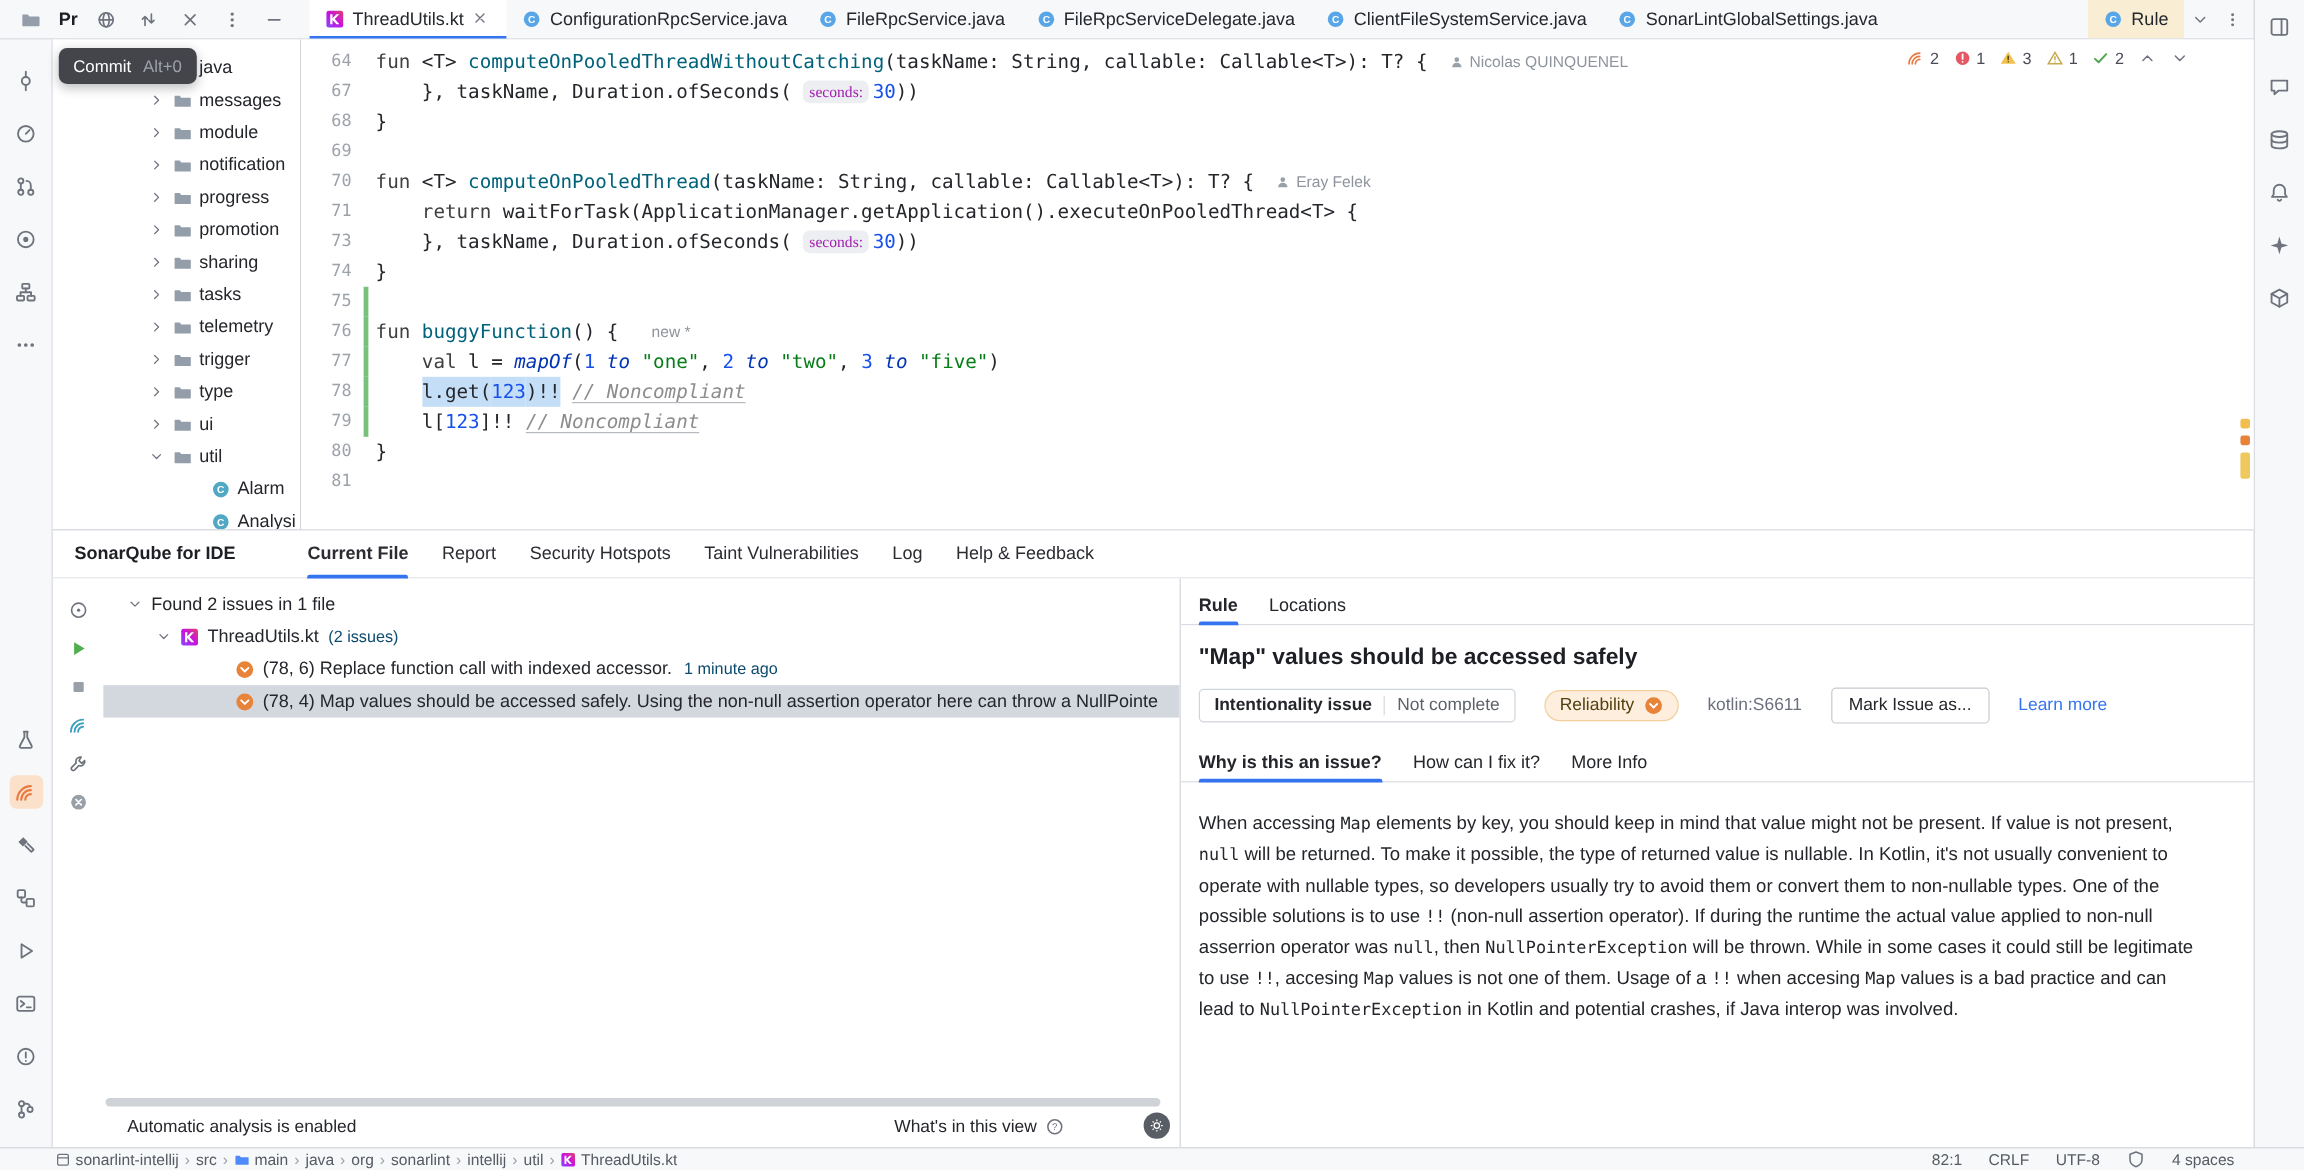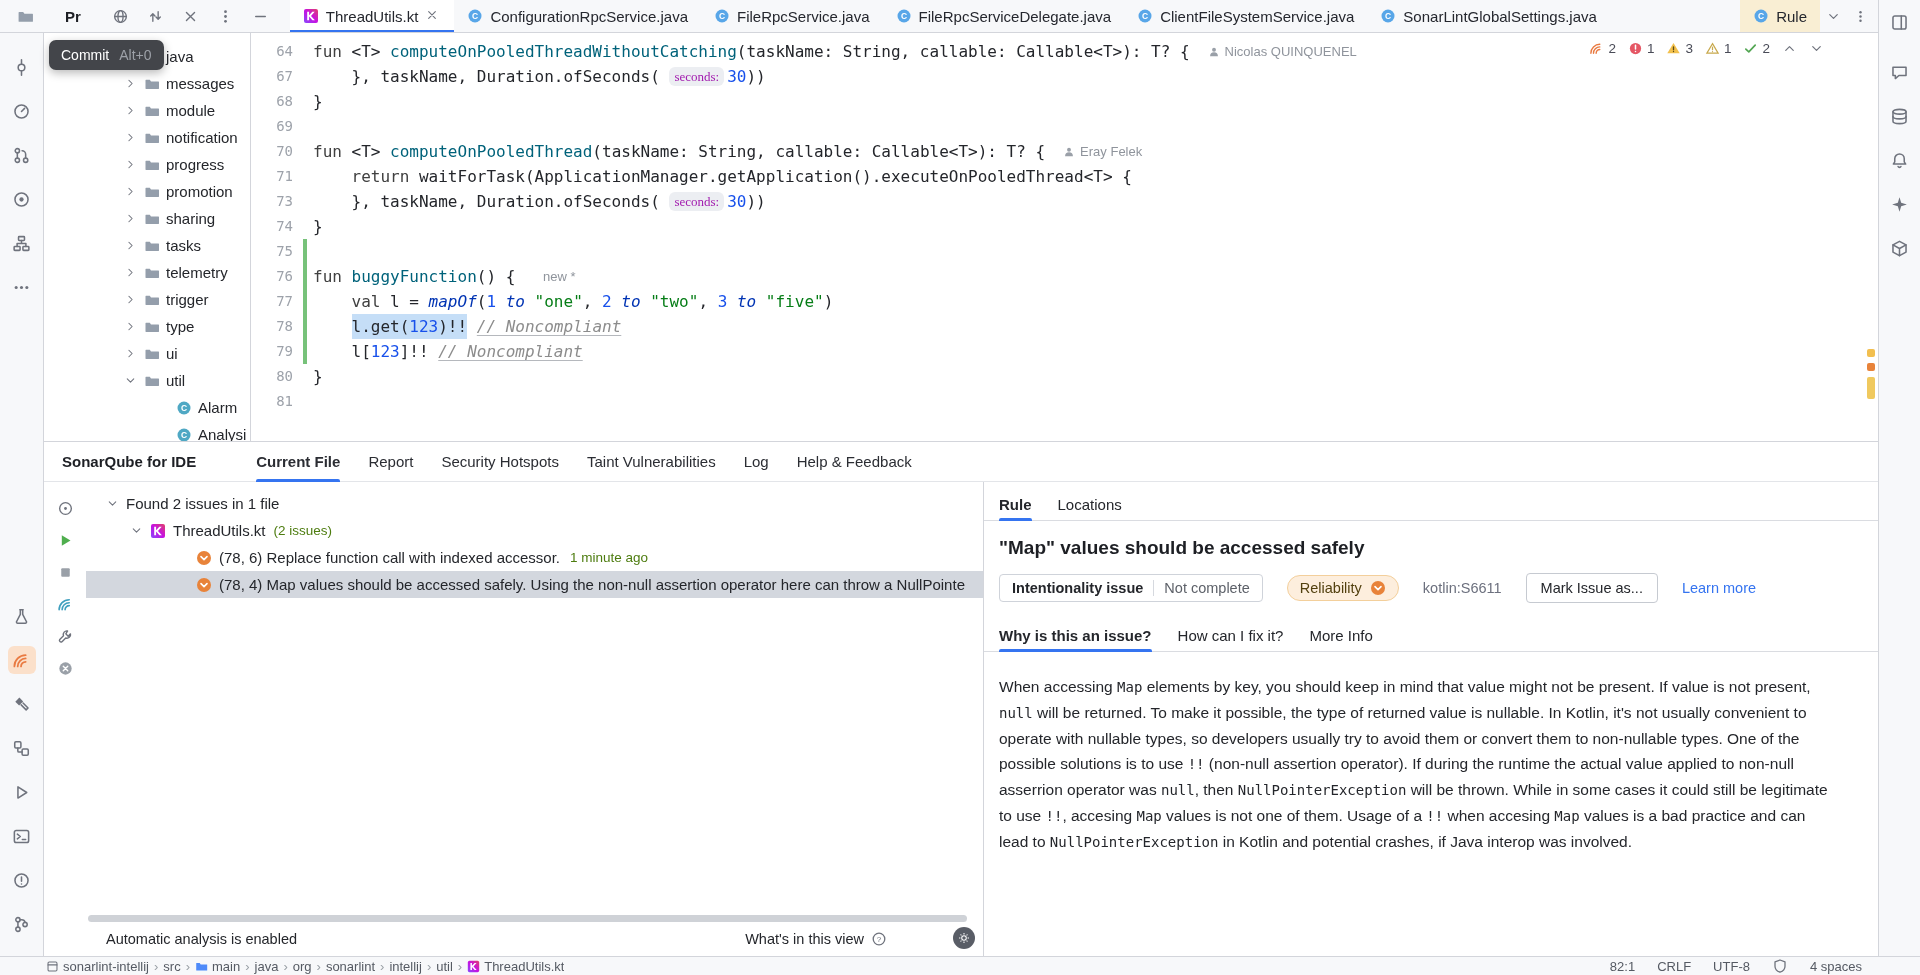--- a/index.html
+++ b/index.html
@@ -6,21 +6,21 @@
   html,body{width:1920px;height:975px;overflow:hidden}
   body{font-family:"Liberation Sans",sans-serif;font-size:15px;color:#24262b;background:#fff}
   .app{position:relative;width:1920px;height:975px;display:flex;flex-direction:column}
   .row1{display:flex;height:956px}
   .main-col{width:1878px;display:flex;flex-direction:column}
   
   .topbar{height:33px;background:#f7f8fa;border-bottom:1px solid #d3d5db;display:flex;align-items:stretch;overflow:hidden}
   .tb-left{display:flex;align-items:center;gap:9px;padding:0 6px 0 12px;flex:none}
   .tb-btn{width:26px;height:26px;border-radius:6px;display:flex;align-items:center;justify-content:center;color:#6f737d}
   .tb-btn svg{width:17px;height:17px}
-  .tb-proj{font-weight:700;font-size:15px;color:#1d1f24;margin:0 18px}
+  .tb-proj{font-weight:700;font-size:15px;color:#1d1f24;margin:0 2px}
   .tabstrip{display:flex;align-items:stretch;flex:1;margin-left:10px;min-width:0}
   .ftab{display:flex;align-items:center;gap:7px;padding:0 13px;font-size:15px;color:#25272e;position:relative;white-space:nowrap;flex:none}
   .ftab.sel{background:#fff;font-weight:400}
   .ftab.sel::after{content:"";position:absolute;left:0;right:0;bottom:-1px;height:3px;background:#3574f0}
   .ftab.preview{margin-left:auto;background:#f9eed3}
   .ftab .ic svg{width:16px;height:16px}
   .tclose{display:inline-flex;width:16px;height:16px}
   .tclose svg{width:14px;height:14px}
   .tab-end{display:flex;align-items:center;gap:12px;padding:0 10px 0 6px;color:#6f737d;flex:none}
   .tab-end .ic svg{width:15px;height:15px}
@@ -74,21 +74,21 @@
   .issues{width:939px;display:flex;position:relative;flex:none}
   .itoolbar{width:42px;padding-top:14px;display:flex;flex-direction:column;align-items:center;gap:8px;flex:none}
   .itoolbar .sbtn{margin:0;width:24px;height:24px}
   .itoolbar svg{width:17px;height:17px}
   .icontent{flex:1;position:relative;padding-top:8px;overflow:hidden}
   .irow{height:27px;display:flex;align-items:center;font-size:15px;color:#24262b;white-space:nowrap}
   .irow .ic{margin-right:7px;flex:none}
   .irow .ic svg{width:16px;height:16px}
   .irow.r1{padding-left:20px}.irow.r2{padding-left:44px}.irow.r3{padding-left:110px}
   .irow.sel{background:#d3d7de}
-  .muted{color:#4d7c0f;font-size:13.5px}
+  .muted{color:#0c4a6e;font-size:13.5px}
   .hscroll{position:absolute;left:2px;right:16px;bottom:34px;height:7px;border-radius:4px;background:#cfd2d7}
   .ifooter{position:absolute;left:0;right:0;bottom:3px;height:28px;display:flex;align-items:center;padding:0 96px 0 20px;font-size:14.5px;color:#24262b}
   .ifooter .ic{margin-left:7px}
   .ifooter .ic svg{width:16px;height:16px}
   .darkball{position:absolute;right:8px;bottom:7px;width:22px;height:22px;border-radius:50%;background:#595d66;display:flex;align-items:center;justify-content:center}
   .darkball svg{width:14px;height:14px}
   
   .rulepane{flex:1;border-left:1px solid #d3d5db;padding:0 20px 0 15px;overflow:hidden;min-width:0}
   .tabrow{display:flex;gap:26px}
   .rtab{height:32px;display:flex;align-items:center;font-size:15px;position:relative;color:#24262b;white-space:nowrap}

